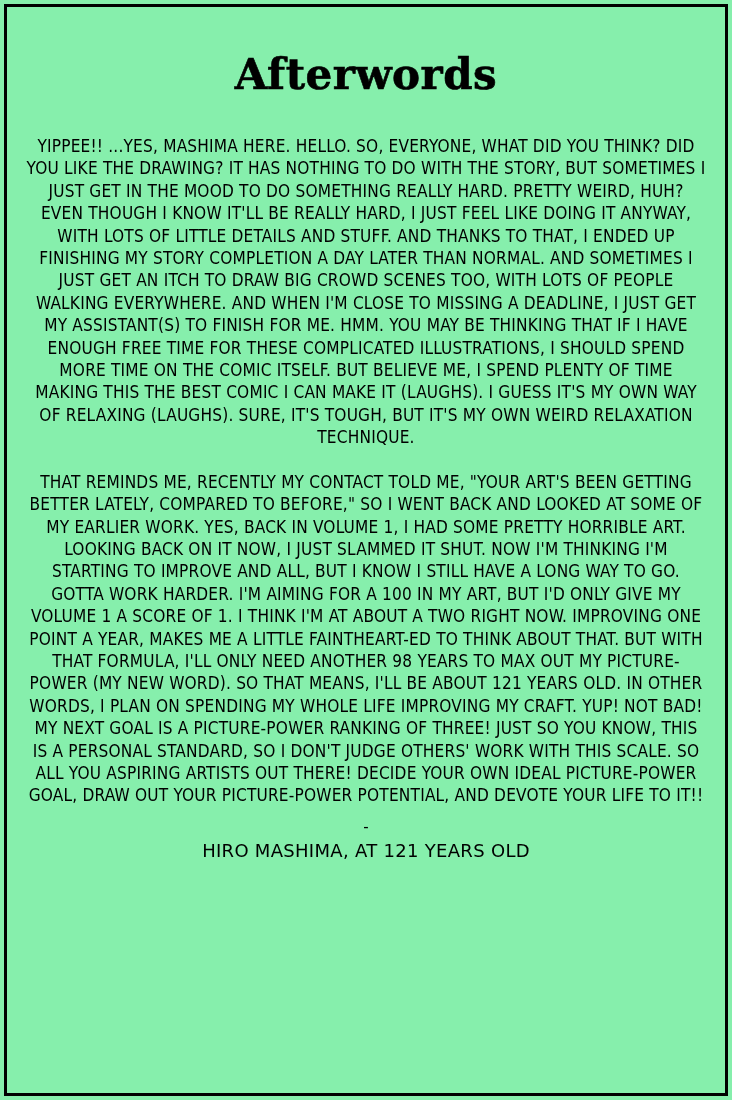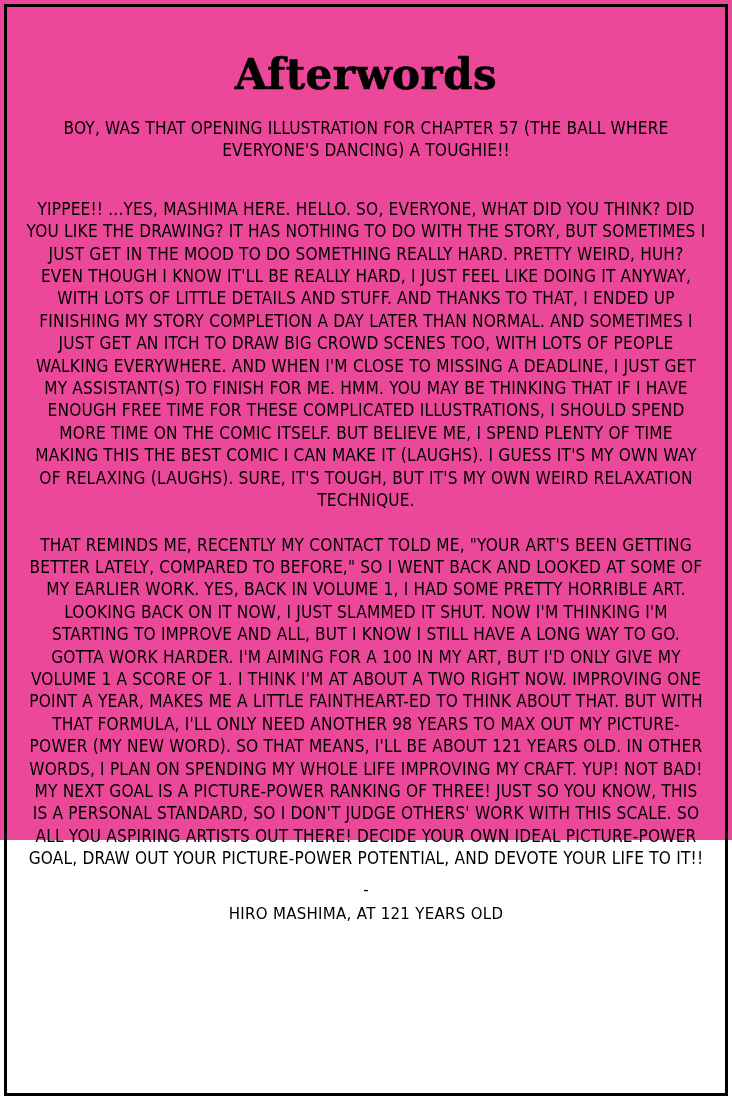--- a/index.html
+++ b/index.html
@@ -12,22 +12,22 @@
     height: 1100px;
     position: relative;
     font-family: "DejaVu Sans", sans-serif;
     color: #000000;
     overflow: hidden;
   }
   .page {
     position: absolute;
     left: 0; top: 0;
     width: 732px;
-    height: 840px;
-    background: #ec4899;
+    height: 1100px;
+    background: #86efac;
     box-sizing: border-box;
   }
   .border-outer {
     position: absolute;
     left: 4px; top: 4px;
     width: 724px;
     height: 1092px;
     border: 3px solid #000000;
     box-sizing: border-box;
   }
@@ -75,32 +75,31 @@
     margin-bottom: 12px;
   }
   .dash {
     text-align: center;
     font-size: 15px;
     line-height: 16px;
     margin: 0;
   }
   .signature {
     text-align: center;
-    font-size: 15px;
+    font-size: 18px;
     line-height: 24px;
     margin-top: 4px;
     letter-spacing: 0.3px;
   }
 </style>
 </head>
 <body>
 
 <div class="page">
   <div class="border-outer"></div>
   <div class="content">
     <div class="title">Afterwords</div>
-    <p class="para lead">BOY, WAS THAT OPENING ILLUSTRATION FOR CHAPTER 57 (THE BALL WHERE EVERYONE'S DANCING) A TOUGHIE!!</p>
     <p class="para body1">YIPPEE!! ...YES, MASHIMA HERE. HELLO. SO, EVERYONE, WHAT DID YOU THINK? DID YOU LIKE THE DRAWING? IT HAS NOTHING TO DO WITH THE STORY, BUT SOMETIMES I JUST GET IN THE MOOD TO DO SOMETHING REALLY HARD. PRETTY WEIRD, HUH? EVEN THOUGH I KNOW IT'LL BE REALLY HARD, I JUST FEEL LIKE DOING IT ANYWAY, WITH LOTS OF LITTLE DETAILS AND STUFF. AND THANKS TO THAT, I ENDED UP FINISHING MY STORY COMPLETION A DAY LATER THAN NORMAL. AND SOMETIMES I JUST GET AN ITCH TO DRAW BIG CROWD SCENES TOO, WITH LOTS OF PEOPLE WALKING EVERYWHERE. AND WHEN I'M CLOSE TO MISSING A DEADLINE, I JUST GET MY ASSISTANT(S) TO FINISH FOR ME. HMM. YOU MAY BE THINKING THAT IF I HAVE ENOUGH FREE TIME FOR THESE COMPLICATED ILLUSTRATIONS, I SHOULD SPEND MORE TIME ON THE COMIC ITSELF. BUT BELIEVE ME, I SPEND PLENTY OF TIME MAKING THIS THE BEST COMIC I CAN MAKE IT (LAUGHS). I GUESS IT'S MY OWN WAY OF RELAXING (LAUGHS). SURE, IT'S TOUGH, BUT IT'S MY OWN WEIRD RELAXATION TECHNIQUE.</p>
     <p class="para body2">THAT REMINDS ME, RECENTLY MY CONTACT TOLD ME, "YOUR ART'S BEEN GETTING BETTER LATELY, COMPARED TO BEFORE," SO I WENT BACK AND LOOKED AT SOME OF MY EARLIER WORK. YES, BACK IN VOLUME 1, I HAD SOME PRETTY HORRIBLE ART. LOOKING BACK ON IT NOW, I JUST SLAMMED IT SHUT. NOW I'M THINKING I'M STARTING TO IMPROVE AND ALL, BUT I KNOW I STILL HAVE A LONG WAY TO GO. GOTTA WORK HARDER. I'M AIMING FOR A 100 IN MY ART, BUT I'D ONLY GIVE MY VOLUME 1 A SCORE OF 1. I THINK I'M AT ABOUT A TWO RIGHT NOW. IMPROVING ONE POINT A YEAR, MAKES ME A LITTLE FAINTHEART-ED TO THINK ABOUT THAT. BUT WITH THAT FORMULA, I'LL ONLY NEED ANOTHER 98 YEARS TO MAX OUT MY PICTURE-POWER (MY NEW WORD). SO THAT MEANS, I'LL BE ABOUT 121 YEARS OLD. IN OTHER WORDS, I PLAN ON SPENDING MY WHOLE LIFE IMPROVING MY CRAFT. YUP! NOT BAD! MY NEXT GOAL IS A PICTURE-POWER RANKING OF THREE! JUST SO YOU KNOW, THIS IS A PERSONAL STANDARD, SO I DON'T JUDGE OTHERS' WORK WITH THIS SCALE. SO ALL YOU ASPIRING ARTISTS OUT THERE! DECIDE YOUR OWN IDEAL PICTURE-POWER GOAL, DRAW OUT YOUR PICTURE-POWER POTENTIAL, AND DEVOTE YOUR LIFE TO IT!!</p>
     <p class="dash">-</p>
     <p class="signature">HIRO MASHIMA, AT 121 YEARS OLD</p>
   </div>
 </div>
 
 </body></html>

